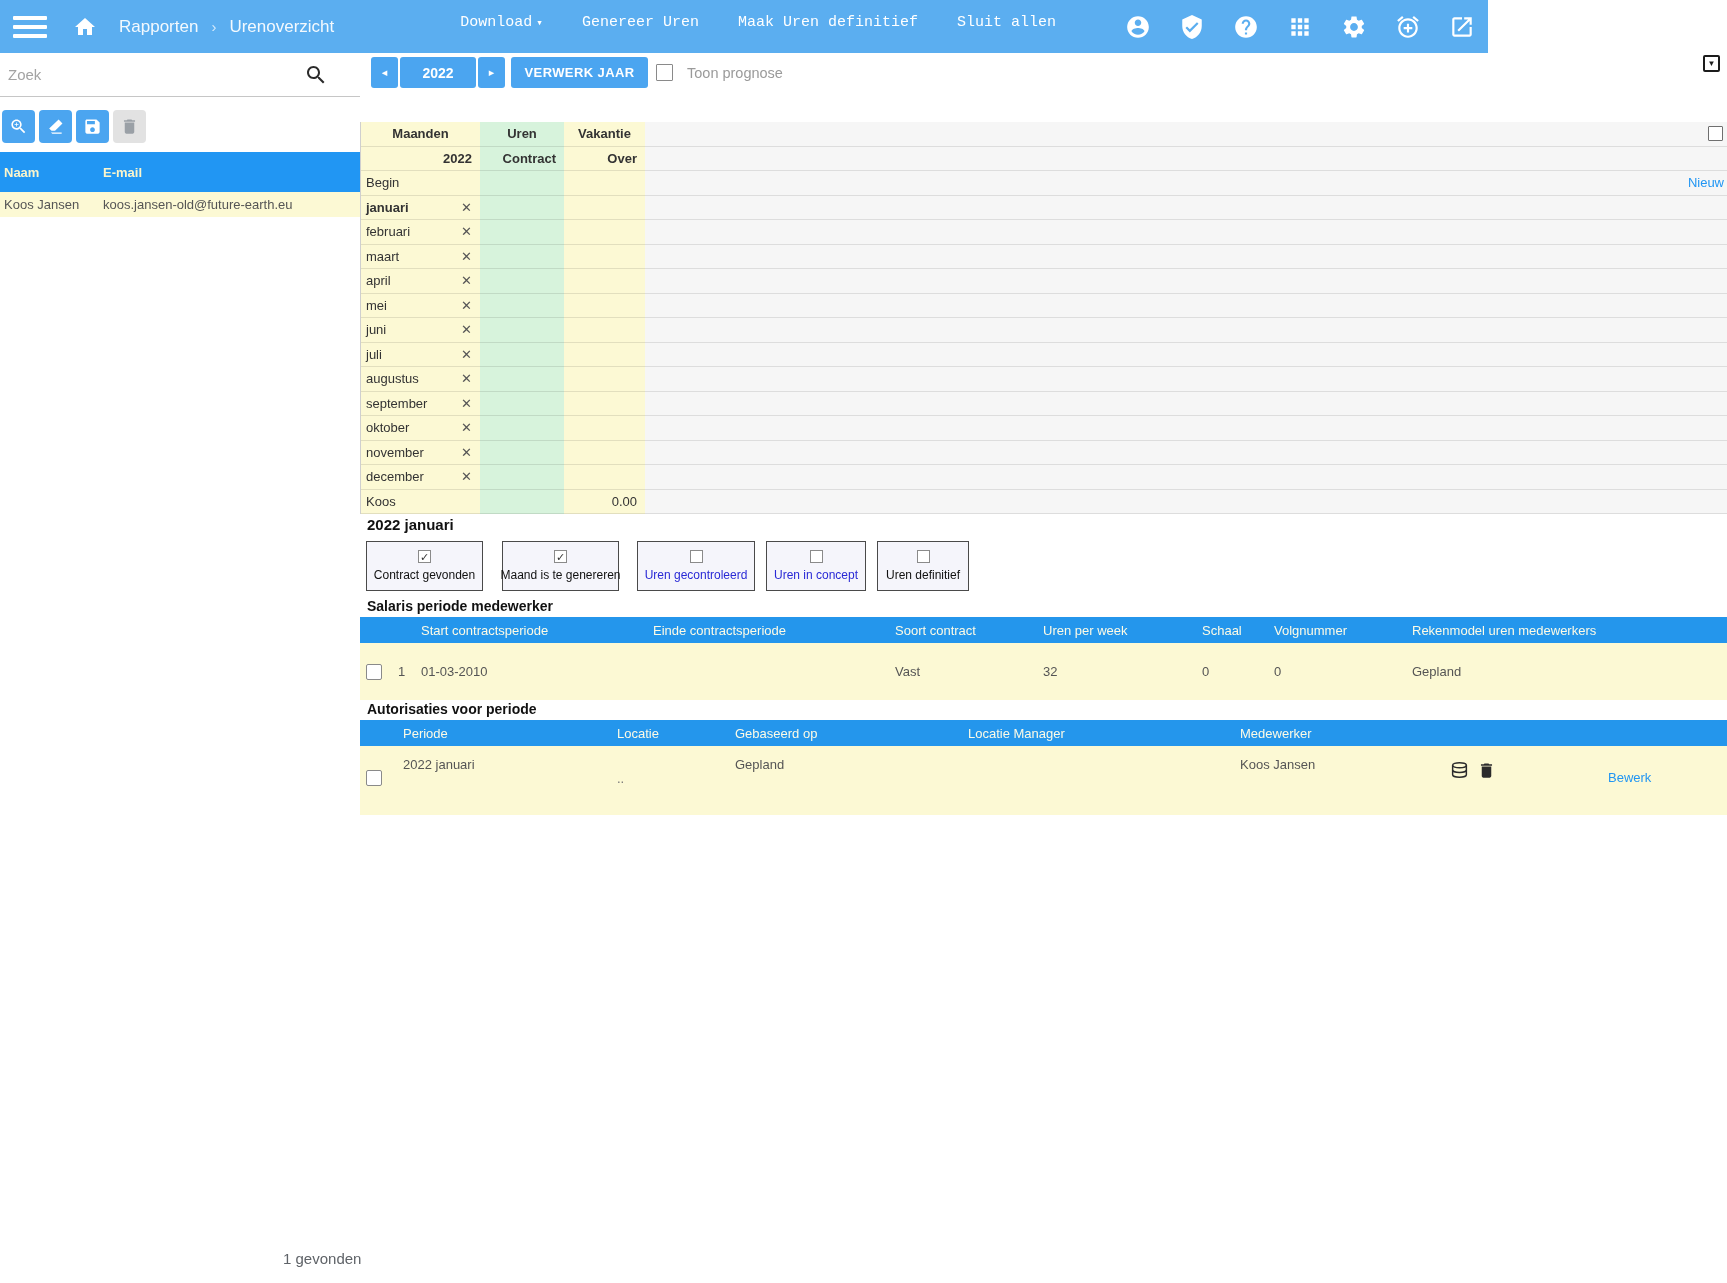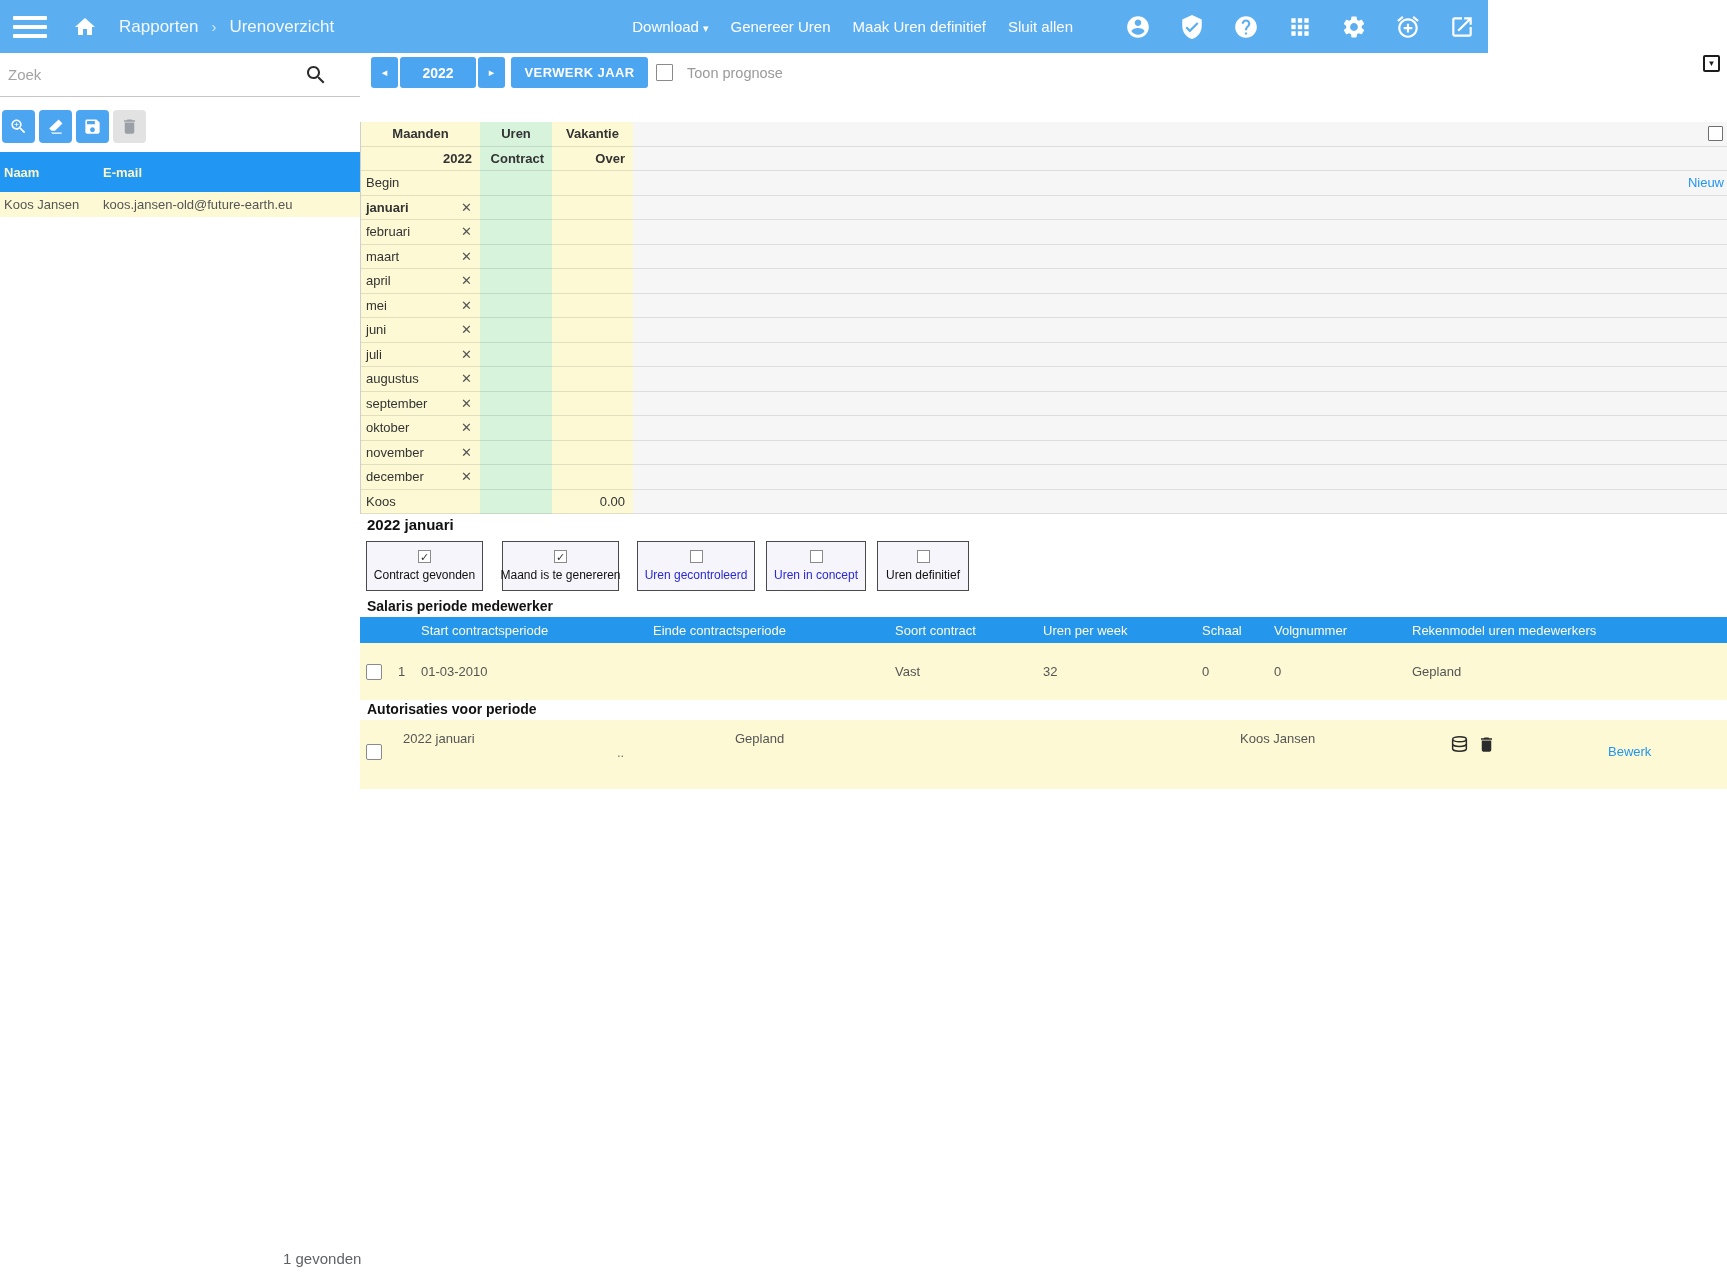--- a/index.html
+++ b/index.html
@@ -10,21 +10,21 @@
   .topbar { position:absolute; top:0; left:0; width:1488px; height:53px;
     background:#5BAEF0; display:flex; align-items:center; color:#fff; z-index:5; }
   .hamburger { width:34px; height:22px; margin-left:13px; display:flex; flex-direction:column;
     justify-content:space-between; cursor:pointer; }
   .hamburger span { display:block; height:4px; background:#fff; border-radius:1px; }
   .home-btn { margin-left:26px; display:flex; align-items:center; cursor:pointer; }
   .crumbs { display:flex; align-items:center; margin-left:22px; font-size:17px;
     color:rgba(255,255,255,.93); gap:13px; }
   .crumb { cursor:pointer; }
   .crumb-sep { font-size:15px; color:rgba(255,255,255,.75); }
-  .topbar-right { margin-left:auto; display:flex; align-items:center; font-size:15px; gap:22px; }
+  .topbar-right { margin-left:auto; display:flex; align-items:flex-start; font-size:15px; gap:39px;font-family:Liberation Mono, monospace; }
   .top-link { cursor:pointer; white-space:nowrap; }
   .caret { font-size:11px; margin-left:4px; }
   .top-icons { display:flex; align-items:center; gap:28px; margin-left:30px; margin-right:13px; }
   .ticon { width:26px; height:26px; cursor:pointer; display:flex; }
   .ticon svg { width:26px; height:26px; fill:#fff; }
 
   
   .left-panel { position:absolute; top:53px; left:0; width:360px; bottom:0; background:#fff; }
   .search-row { height:44px; border-bottom:1px solid #c6c6c6; display:flex; align-items:center; }
   .search-input { flex:1; border:none; outline:none; font-size:15px; padding-left:8px;
@@ -63,21 +63,21 @@
   .prognose-cb { margin-left:8px; width:17px; height:17px; border:1px solid #8a8a8a;
     background:#fff; border-radius:1px; cursor:pointer; }
   .prognose-lbl { margin-left:14px; font-size:14.5px; color:#9a9a9a; }
 
   
   .months-grid { position:absolute; top:122px; left:360px; width:1367px;
     border-left:1px solid #cfcfcf; font-size:13px; color:#333; }
   .mrow { display:flex; height:24.5px; }
   .mc { border-bottom:1px solid rgba(0,0,0,.1); display:flex; align-items:center; }
   .m-maand { width:119px; background:#FCF9D4; padding:0 8px 0 5px; justify-content:space-between; }
-  .m-uren  { width:72px;  background:#D7F3DC; justify-content:flex-end; padding-right:8px; }
+  .m-uren  { width:84px;  background:#D7F3DC; justify-content:flex-end; padding-right:8px; }
   .m-vak   { width:81px;  background:#FCF9D4; justify-content:flex-end; padding-right:8px; }
   .m-fill  { flex:1; background:#F6F6F6; justify-content:flex-end; padding-right:3px; }
   .mhead .m-maand, .mhead .m-uren, .mhead .m-vak { justify-content:center; font-weight:bold; padding:0; }
   .msub  .m-maand, .msub .m-uren, .msub .m-vak { justify-content:flex-end; font-weight:bold; padding-right:8px; }
   .m-name { cursor:pointer; }
   .sel .m-name { font-weight:bold; }
   .m-x { color:#555; font-size:13px; cursor:pointer; }
   .months-header-cb { width:15px; height:15px; border:1px solid #6f6f6f; background:#fff;
     border-radius:1px; margin-right:1px; cursor:pointer; }
   .nieuw-link { color:#2196F3; cursor:pointer; }
@@ -424,20 +424,30 @@
     <span>Vast</span>
     <span>32</span>
     <span>0</span>
     <span>0</span>
     <span>Gepland</span>
   </div>
 </div>
 
 <h3 class="section-title aut-title">Autorisaties voor periode</h3>
 <div class="sec-table aut-table">
+  <div class="sec-head aut-cols">
+    <span></span>
+    <span>Periode</span>
+    <span>Locatie</span>
+    <span>Gebaseerd op</span>
+    <span>Locatie Manager</span>
+    <span>Medewerker</span>
+    <span></span>
+      <span></span>
+  </div>
   <div class="sec-row aut-row">
     <span class="row-cb"></span>
     <span class="cell-top">2022 januari</span>
     <span class="dots-cell">..</span>
     <span class="cell-top">Gepland</span>
     <span class="cell-top"></span>
     <span class="cell-top">Koos Jansen</span>
     <span class="icon-cell">
       <svg viewBox="0 0 18 18" fill="none" stroke="#2b2b2b" stroke-width="1.4">
           <ellipse cx="9" cy="4" rx="6.5" ry="2.4"></ellipse>

